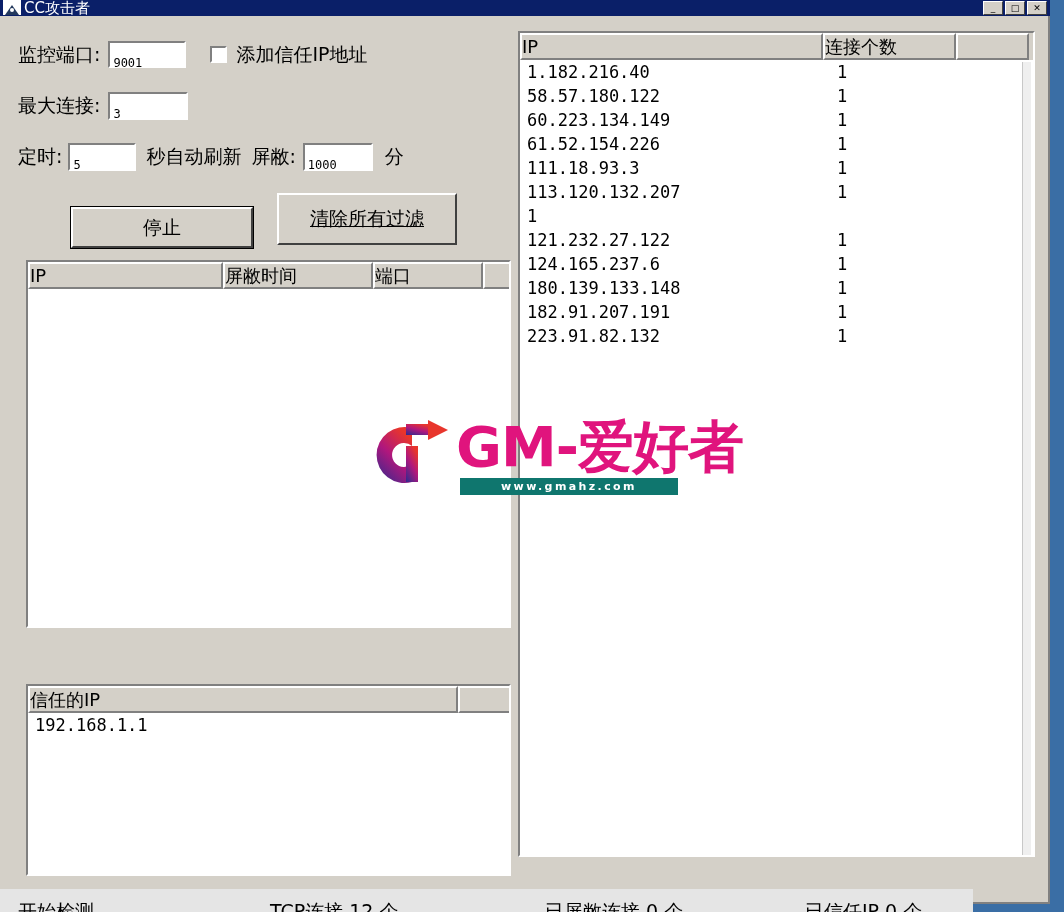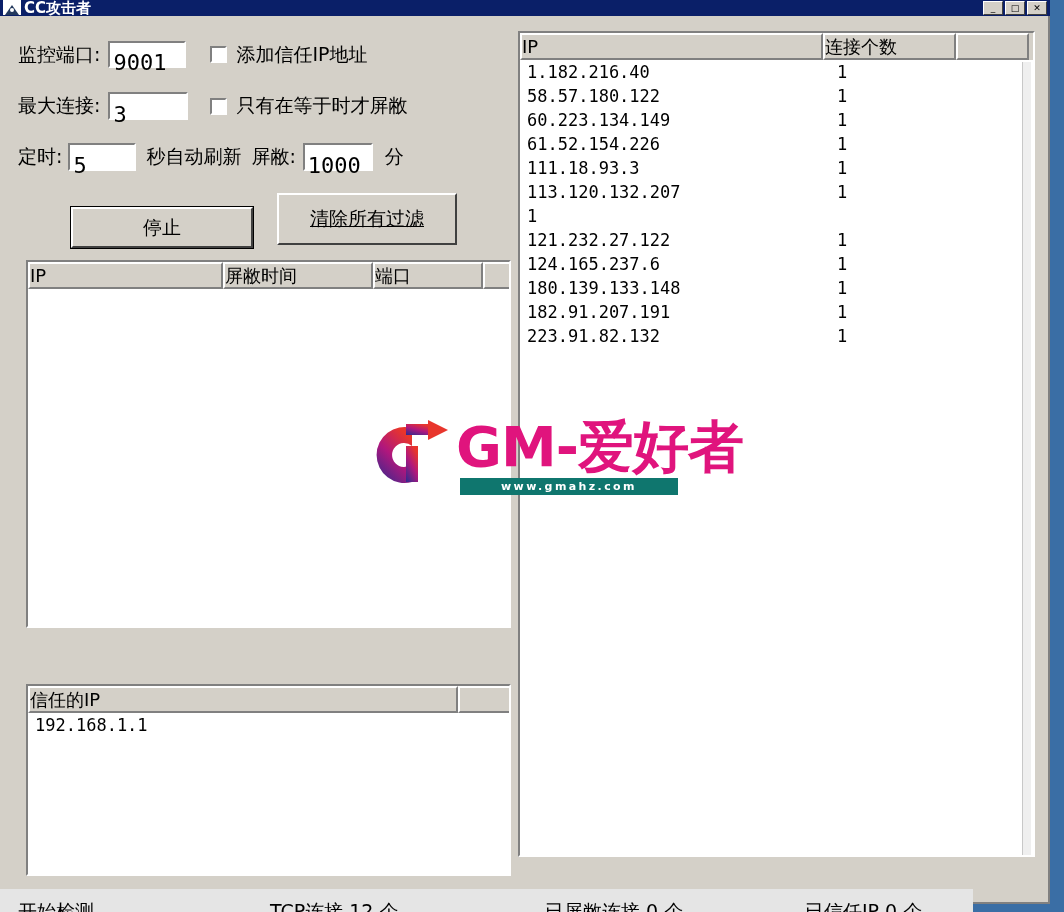--- a/index.html
+++ b/index.html
@@ -51,21 +51,21 @@
     content: "";
     position: absolute;
     left: 7px; bottom: 3px;
     width: 4px; height: 4px;
     border-radius: 50%;
     background: #ffffff;
   }
   #title-text {
     color: #ffffff;
     font-size: 15px;
-    font-weight: bold;
+    font-weight: normal;
     font-family: "DejaVu Sans", sans-serif;
     line-height: 15px;
     letter-spacing: 0px;
     white-space: nowrap;
   }
   #win-buttons {
     position: absolute;
     right: 3px; bottom: 1px;
     display: flex; gap: 2px;
   }
@@ -99,21 +99,21 @@
     white-space: nowrap;
   }
   .textbox {
     background: #ffffff;
     border-top: 2px solid #808080;
     border-left: 2px solid #808080;
     border-right: 2px solid #ffffff;
     border-bottom: 2px solid #ffffff;
     box-sizing: border-box;
     font-family: "DejaVu Sans Mono", monospace;
-    font-size: 22px;
+    font-size: 12px;
     color: #000000;
     padding: 16px 0 0 3px;
     display: flex; align-items: center;
     outline: none;
   }
   .cb-wrap { display: flex; align-items: center; }
   .checkbox {
     width: 17px; height: 17px;
     background: #ffffff;
     border-top: 2px solid #808080;
@@ -296,24 +296,20 @@
       <span class="textbox" style="width:78px; height:27px; margin-left:8px;">9001</span>
       <span class="cb-wrap" style="margin-left:24px;">
         <span class="checkbox"></span>
         <span class="cnlabel">添加信任IP地址</span>
       </span>
     </div>
 
     <div class="row" style="left:18px; top:76px;">
       <span class="cnlabel">最大连接:</span>
       <span class="textbox" style="width:80px; height:28px; margin-left:8px;">3</span>
-      <span class="cb-wrap" style="margin-left:22px;">
-        <span class="checkbox"></span>
-        <span class="cnlabel">只有在等于时才屏敝</span>
-      </span>
     </div>
 
     <div class="row" style="left:18px; top:127px;">
       <span class="cnlabel">定时:</span>
       <span class="textbox" style="width:68px; height:28px; margin-left:6px;">5</span>
       <span class="cnlabel" style="margin-left:10px;">秒自动刷新</span>
       <span class="cnlabel" style="margin-left:10px;">屏敝:</span>
       <span class="textbox" style="width:70px; height:28px; margin-left:7px;">1000</span>
       <span class="cnlabel" style="margin-left:12px;">分</span>
     </div>

